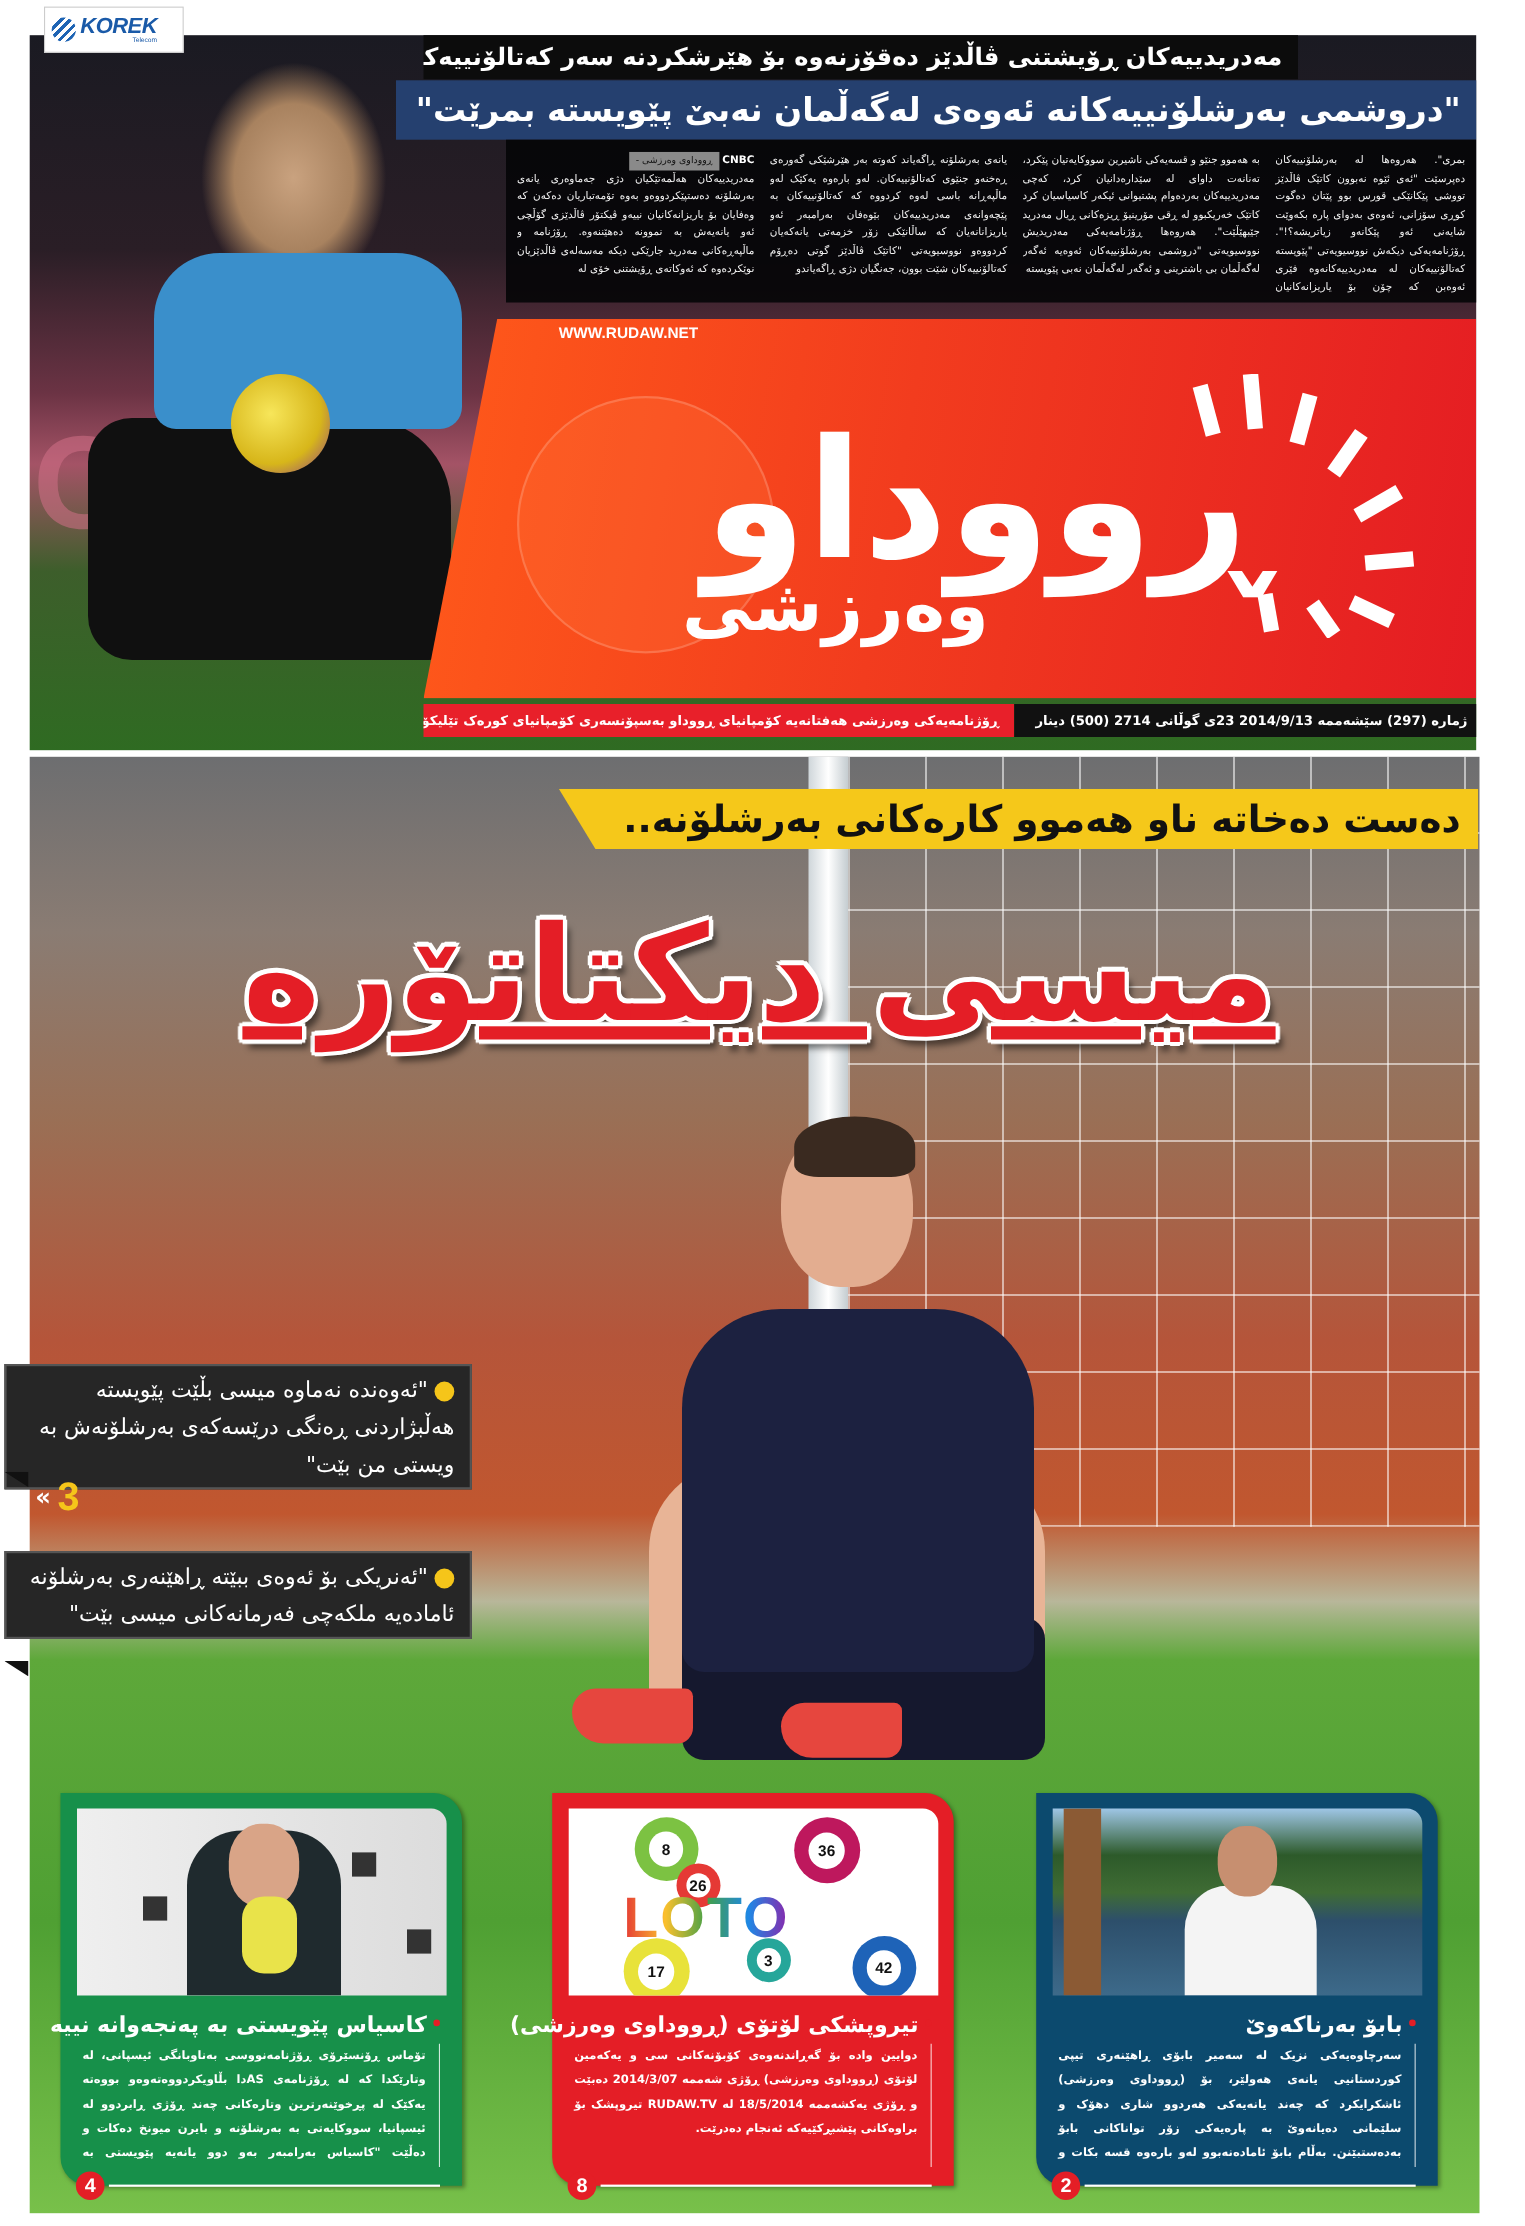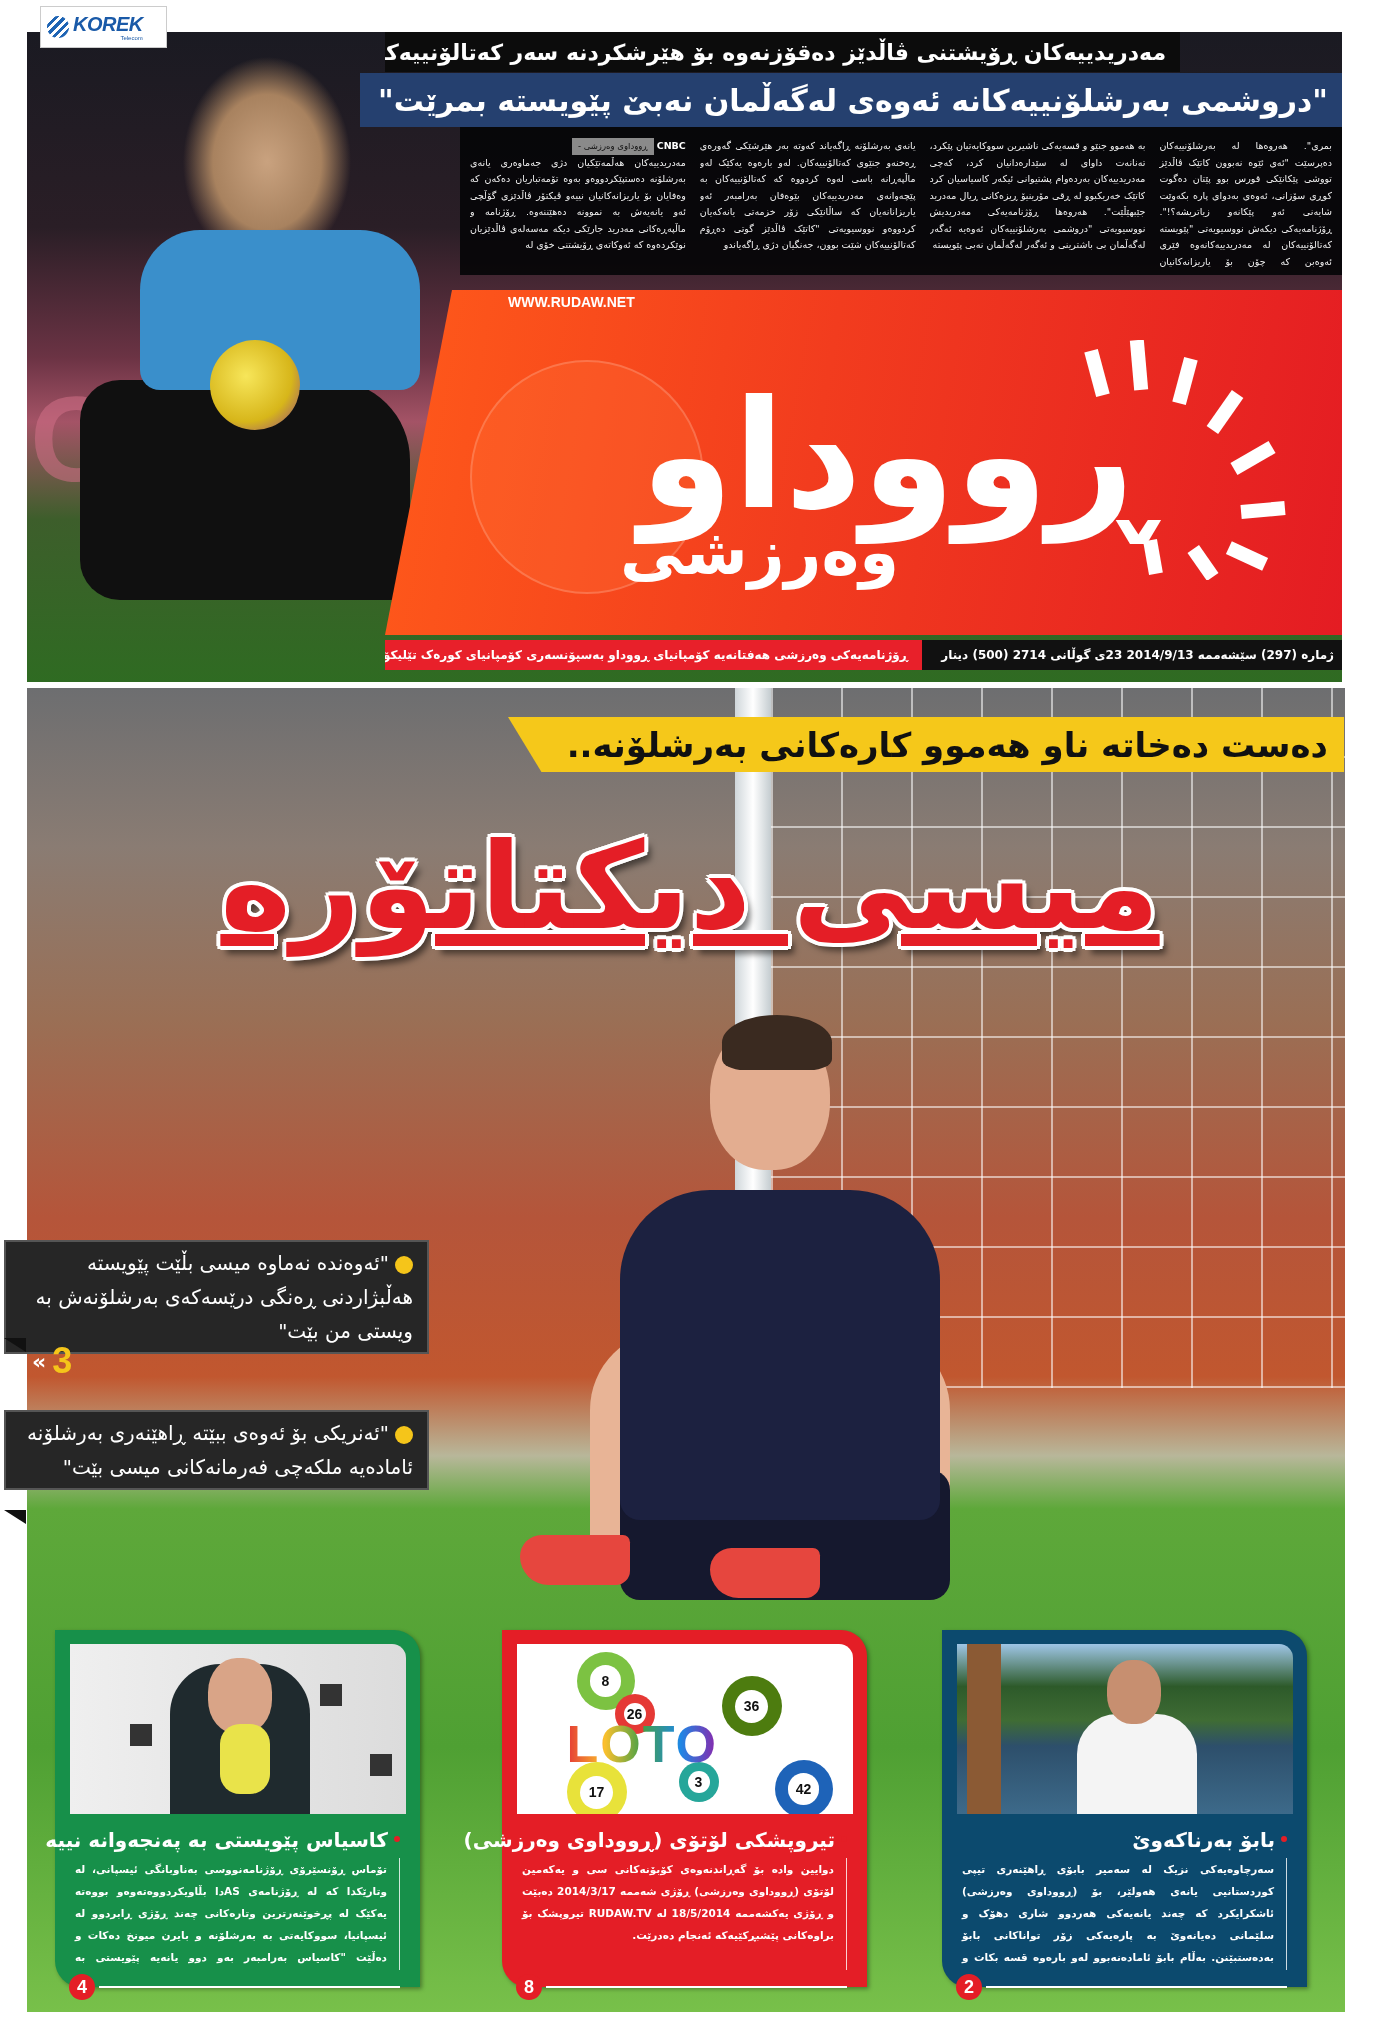--- a/index.html
+++ b/index.html
@@ -191,39 +191,39 @@
     <span class="card-num">4</span>
     <span class="card-line"></span>
   </div>
 </div>
 
 <div class="abs card red" style="left:502px;">
   <div class="card-img loto-bg">
     <div class="ball" style="left:60px;top:8px;width:58px;height:58px;background:#7cc242;">
         <span>8</span>
       </div>
-    <div class="ball" style="left:205px;top:32px;width:60px;height:60px;background:#4d7c0f;justify-content:center;">
+    <div class="ball" style="left:205px;top:8px;width:60px;height:60px;background:#be185d;justify-content:center;">
         <span>36</span>
       </div>
     <div class="ball" style="left:98px;top:50px;width:40px;height:40px;background:#e53935;">
         <span>26</span>
       </div>
     <div class="ball" style="left:162px;top:118px;width:40px;height:40px;background:#26a69a;">
         <span>3</span>
       </div>
     <div class="ball" style="left:50px;top:118px;width:60px;height:60px;background:#e8e23a;">
         <span>17</span>
       </div>
     <div class="ball" style="left:258px;top:116px;width:58px;height:58px;background:#1e63b8;">
         <span>42</span>
       </div>
     <div class="loto-word">LOTO</div>
   </div>
   <div class="card-title">تیروپشکی لۆتۆی (ڕووداوی وەرزشی)</div>
-  <div class="card-body">دوایین وادە بۆ گەڕاندنەوەی کۆبۆنەکانی سی و یەکەمین لۆتۆی (ڕووداوی وەرزشی) ڕۆژی شەممە 2014/3/17 دەبێت و ڕۆژی یەکشەممە 18/5/2014 لە RUDAW.TV تیروپشک بۆ براوەکانی پێشبڕکێیەکە ئەنجام دەدرێت.</div>
+  <div class="card-body">دوایین وادە بۆ گەڕاندنەوەی کۆبۆنەکانی سی و یەکەمین لۆتۆی (ڕووداوی وەرزشی) ڕۆژی شەممە 2014/3/07 دەبێت و ڕۆژی یەکشەممە 18/5/2014 لە RUDAW.TV تیروپشک بۆ براوەکانی پێشبڕکێیەکە ئەنجام دەدرێت.</div>
   <div class="card-foot">
     <span class="card-num">8</span>
     <span class="card-line"></span>
   </div>
 </div>
 
 <div class="abs card navy" style="left:942px;">
   <div class="card-img lake-bg">
     <div class="post"></div>
     <div class="babu-shirt"></div>

